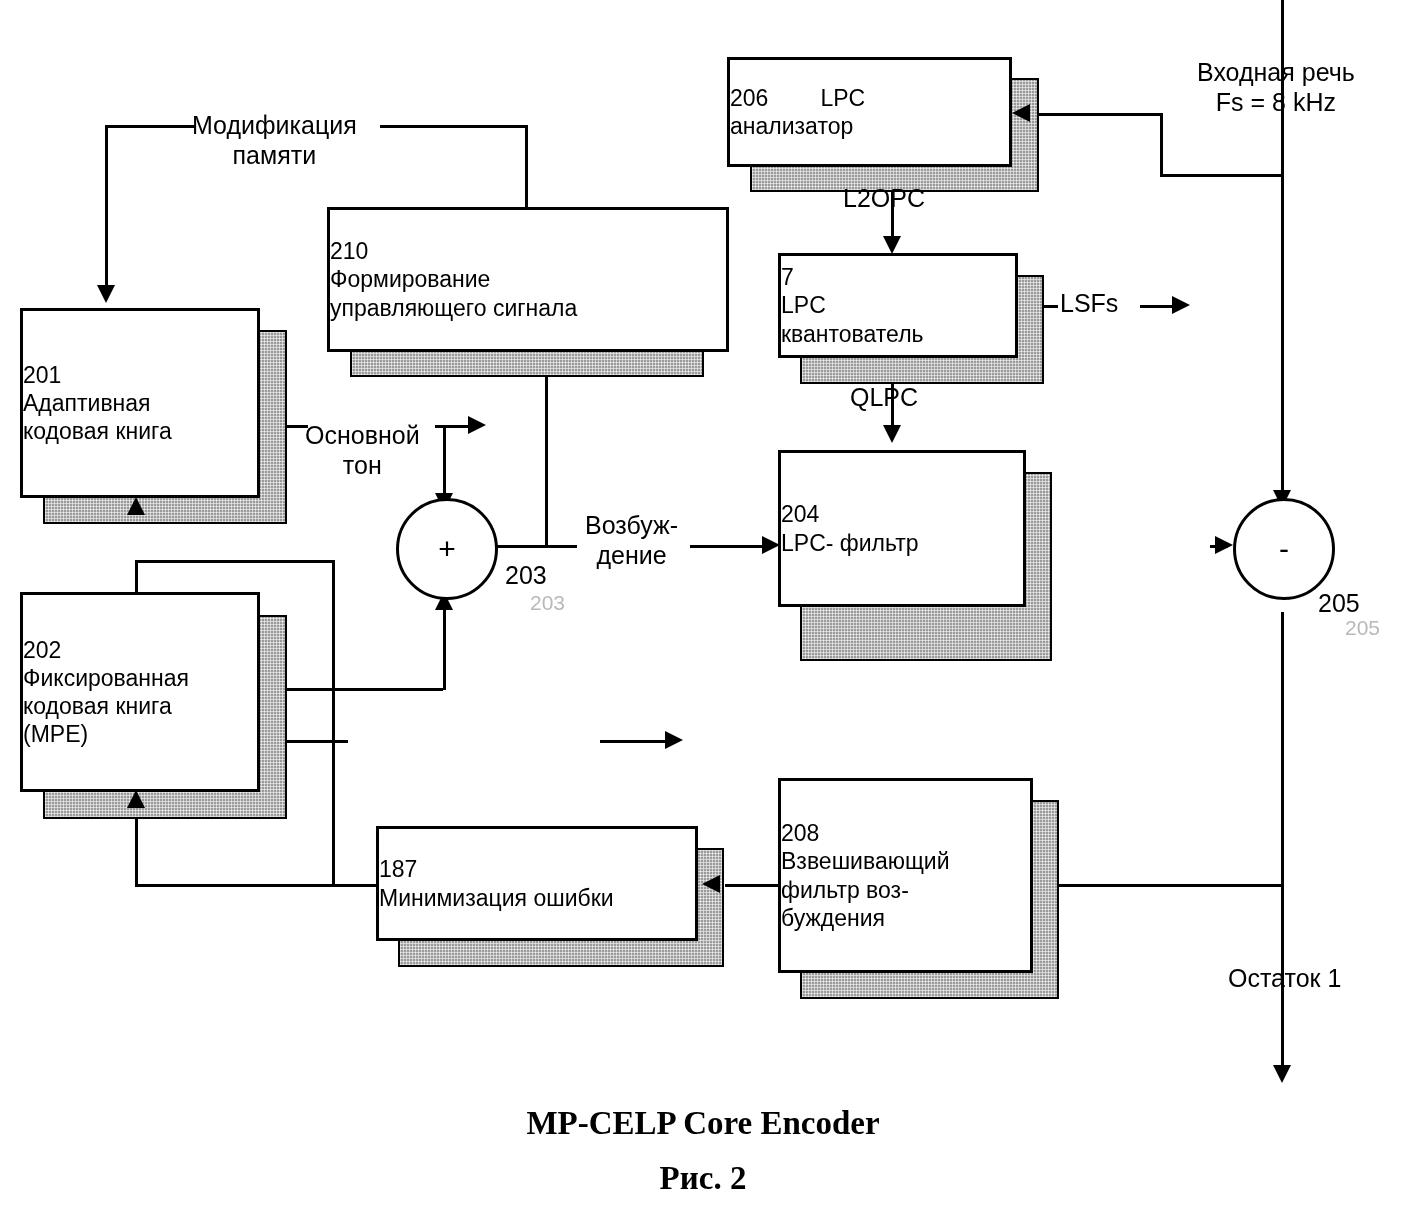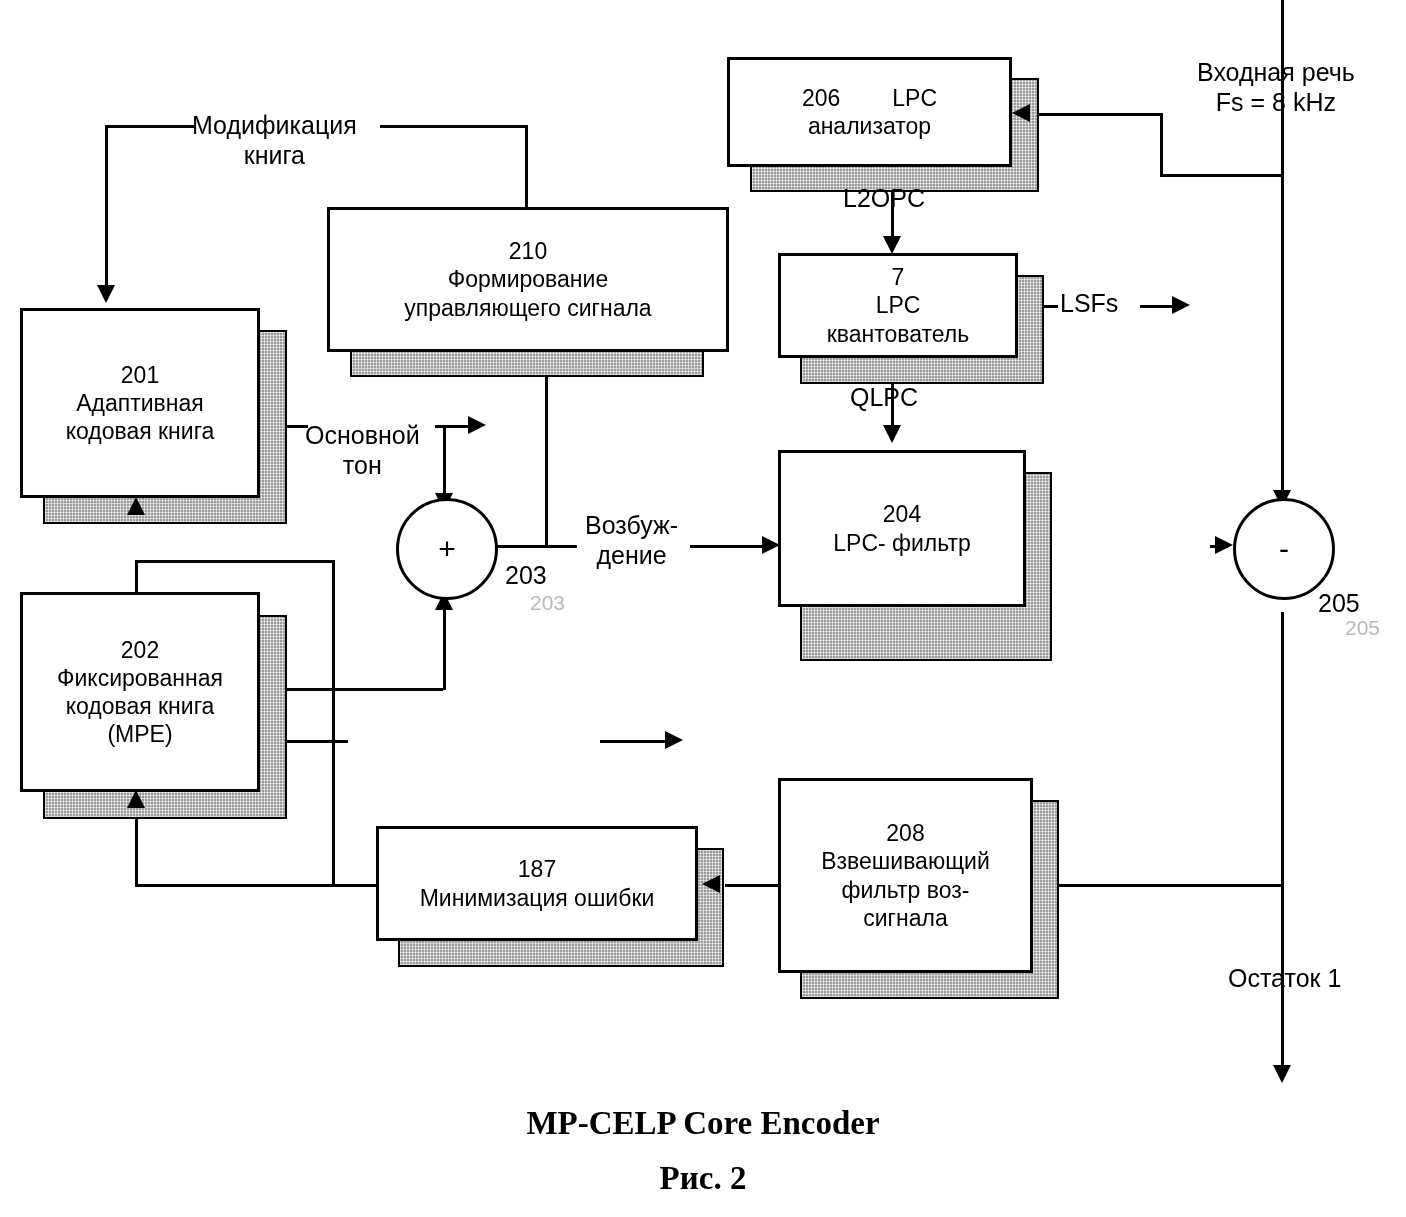--- a/index.html
+++ b/index.html
@@ -18,21 +18,21 @@
   }
 
   
   .block {
     position: absolute;
     box-sizing: border-box;
     border: 3px solid #000;
     background: #ffffff;
     display: flex;
     flex-direction: column;
-    align-items: center;
+    align-items: flex-start;
     justify-content: center;
     text-align: center;
     line-height: 1.22;
     font-size: 23px;
     z-index: 5;
   }
   .block .num {
     font-size: 23px;
   }
   .shadow {
@@ -214,37 +214,37 @@
 
   <div class="block" style="left:778px; top:450px; width:248px; height:157px;">
     <div class="num">204</div>
     <div>LPC- фильтр</div>
   </div>
 
   <div class="block" style="left:778px; top:778px; width:255px; height:195px;">
     <div class="num">208</div>
     <div>Взвешивающий</div>
     <div>фильтр воз-</div>
-    <div>сигнала</div>
+    <div>буждения</div>
   </div>
 
   <div class="block" style="left:376px; top:826px; width:322px; height:115px;">
     <div class="num">187</div>
     <div>Минимизация ошибки</div>
   </div>
 
   <div class="circle" style="left:396px; top:498px; width:96px; height:96px;">
     <span>+</span>
   </div>
   <div class="circle" style="left:1233px; top:498px; width:96px; height:96px;">
     <span>-</span>
   </div>
 
   <div class="lbl lbl-c" style="left:192px; top:110px;">Модификация
-книга</div>
+памяти</div>
   <div class="lbl lbl-c" style="left:305px; top:420px;">Основной
 тон</div>
   <div class="lbl lbl-c" style="left:585px; top:510px;">Возбуж-
 дение</div>
   <div class="lbl lbl-c" style="left:1197px; top:57px;">Входная речь
 Fs = 8 kHz</div>
   <div class="lbl" style="left:843px; top:183px;text-align:center;">L2OPC</div>
   <div class="lbl" style="left:850px; top:382px;">QLPC</div>
   <div class="lbl" style="left:1060px; top:288px;">LSFs</div>
   <div class="lbl" style="left:1228px; top:963px;">Остаток 1</div>

